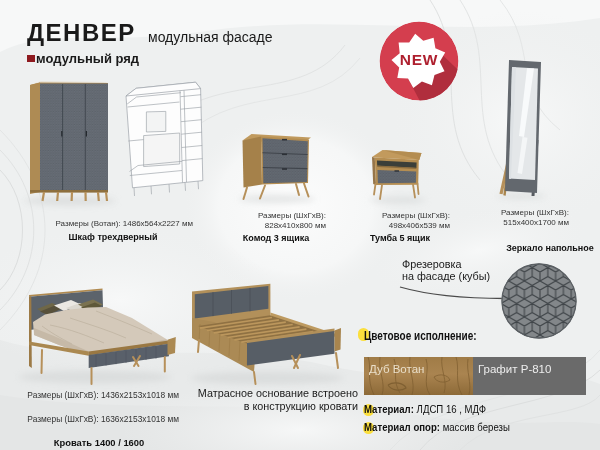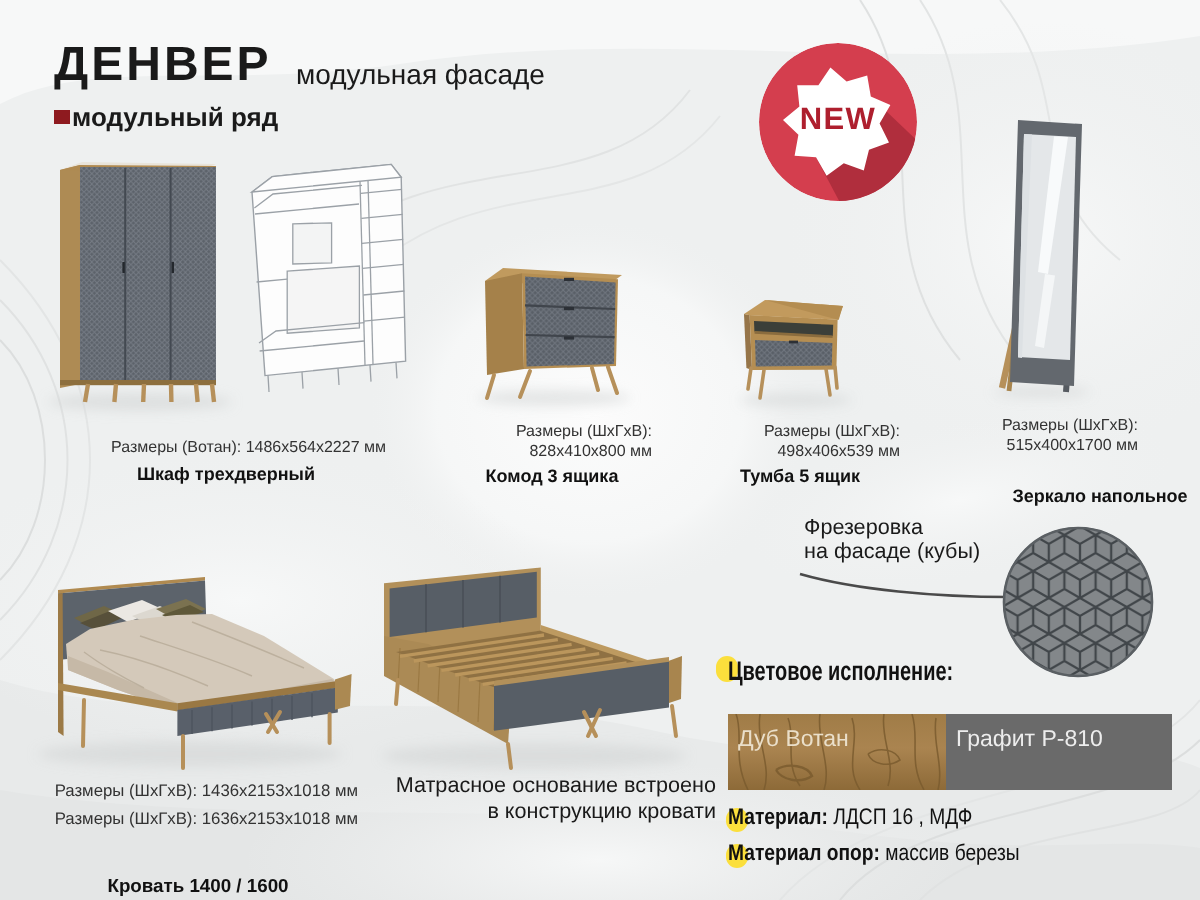--- a/index.html
+++ b/index.html
@@ -287,21 +287,21 @@
 <div class="abs capb" style="left:226px;top:233px;width:100px;">Комод 3 ящика</div>
 
 <div class="abs cap" style="left:350px;top:211px;width:100px;">Размеры (ШхГхВ):<br>498х406х539 мм</div>
 
 <div class="abs capb" style="left:350px;top:233px;width:100px;">Тумба 5 ящик</div>
 
 <div class="abs cap" style="left:469px;top:208px;width:100px;">Размеры (ШхГхВ):<br>515х400х1700 мм</div>
 
 <div class="abs capb" style="left:469px;top:243px;width:100px;margin-left:31px;">Зеркало напольное</div>
 
-<div class="abs cap" style="left:19px;top:390px;width:160px;font-size:8.4px;">Размеры (ШхГхВ): 1436х2153х1018 мм<br><span style="display:inline-block;margin-top:4px">Размеры (ШхГхВ): 1636х2153х1018 мм</span></div>
+<div class="abs cap" style="left:19px;top:390px;width:160px;font-size:8.4px;">Размеры (ШхГхВ): 1436х2153х1018 мм<br><span style="display:inline-block;margin-top:14px">Размеры (ШхГхВ): 1636х2153х1018 мм</span></div>
 
 <div class="abs capb" style="left:19px;top:437px;width:160px;font-size:9.4px;">Кровать 1400 / 1600</div>
 
 <div class="abs" style="left:178px;top:387px;width:180px;font-size:10.8px;color:#1a1a1a;text-align:right;line-height:1.18;">Матрасное основание встроено<br>в конструкцию кровати</div>
 
 <div class="abs" style="left:402px;top:257.5px;font-size:10.8px;color:#1a1a1a;line-height:1.13;">Фрезеровка<br>на фасаде (кубы)</div>
 
 <svg class="abs" style="left:398px;top:283px" width="110" height="22" viewBox="0 0 110 22">
   <path d="M2,4 C30,12 70,15.5 107,15.5" stroke="#4a4a4a" fill="none" stroke-width="1.3"></path>
 </svg>

